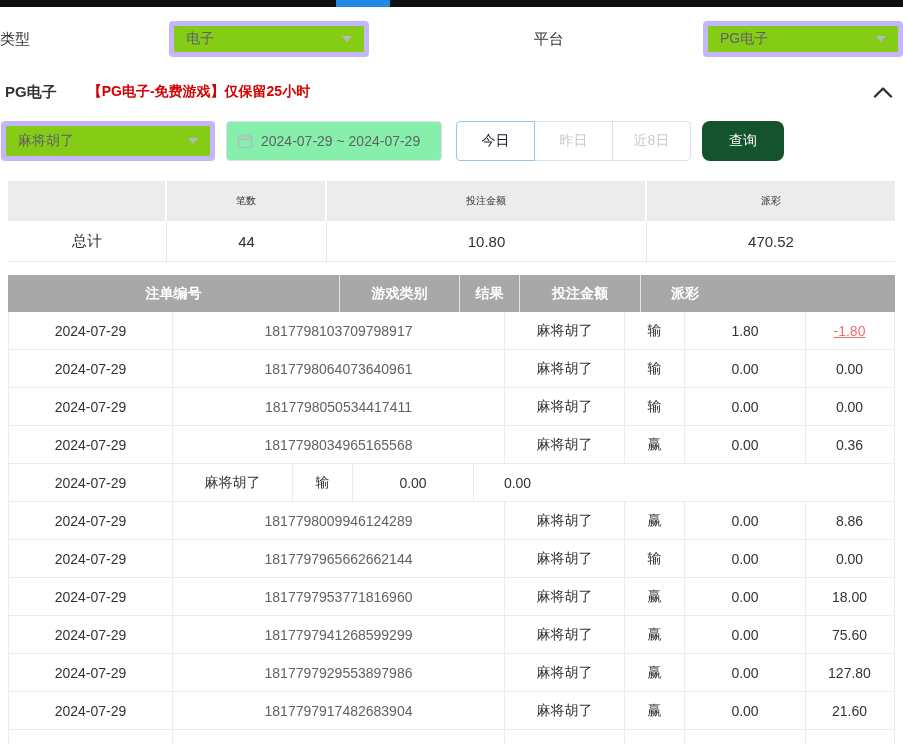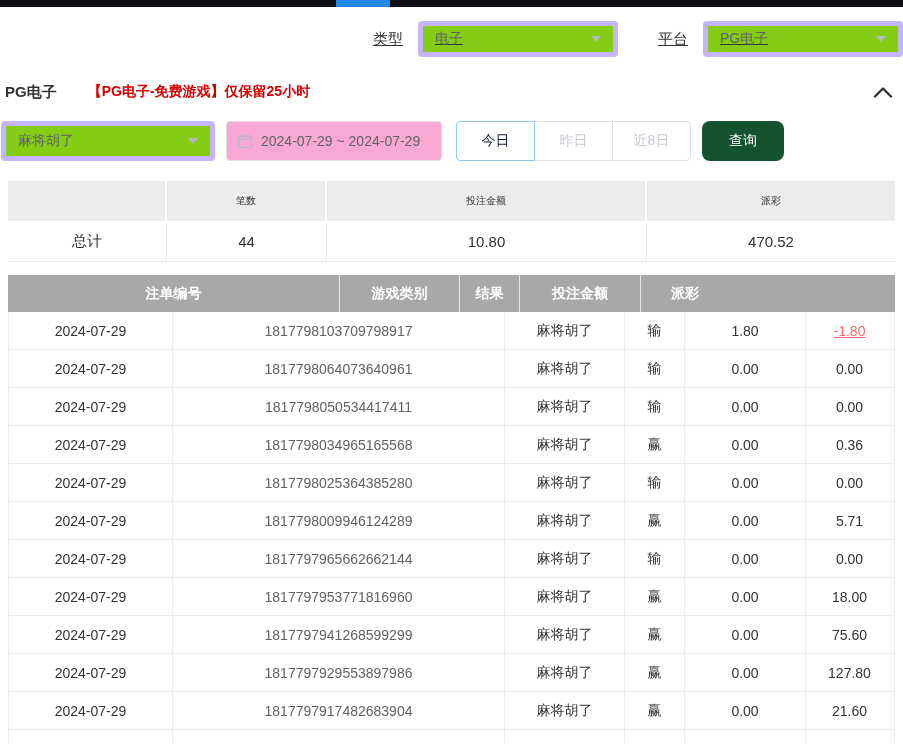--- a/index.html
+++ b/index.html
@@ -8,21 +8,21 @@
     background: #fff;
     font-family: "Liberation Sans", "DejaVu Sans", sans-serif;
     font-size: 14px; color: #333;
   }
 
   
   .topbar { position: relative; width: 903px; height: 7px; background: #101014; }
   .topbar-accent { position: absolute; left: 336px; top: 0; width: 54px; height: 7px; background: #2289e5; }
 
   
-  .filter-row { margin-top: 14px; height: 36px; display: flex; align-items: center; justify-content: flex-end; text-decoration: underline; }
+  .filter-row { margin-top: 14px; height: 36px; display: flex; align-items: center; justify-content: space-between; }
   .filter-label { font-size: 15px; color: #333; margin-right: 15px; }
   .filter-label.platform { margin-left: 40px; }
   .select {
     width: 200px; height: 36px; background: #84cc16;
     border: 5px solid #c4b5fd; border-radius: 4px;
     display: flex; align-items: center; justify-content: space-between;
     padding: 8px 12px; color: #606266; cursor: pointer;
   }
   .caret {
     width: 0; height: 0;
@@ -34,21 +34,21 @@
   .section-header { margin-top: 22px; height: 26px; display: flex; align-items: center; padding: 0 10px 0 5px; }
   .section-title { font-size: 15px; font-weight: bold; color: #333; }
   .section-notice { font-size: 14px; font-weight: bold; color: #d40000; margin-left: 31px; }
   .section-collapse { margin-left: auto; cursor: pointer; display: flex; align-items: center; }
 
   
   .query-row { margin-top: 16px; height: 40px; display: flex; align-items: center; padding-left: 1px; }
   .game-select { width: 214px; height: 40px; }
   .date-picker {
     margin-left: 11px; width: 216px; height: 40px;
-    border: 1px solid #dcdfe6; border-radius: 4px; background: #f9a8d4;
+    border: 1px solid #dcdfe6; border-radius: 4px; background: #86efac;
     display: flex; align-items: center; padding: 0 10px; gap: 8px;
     color: #606266; cursor: pointer;
   }
   .btn-group { margin-left: 14px; display: flex; }
   .quick-btn {
     width: 79px; height: 40px; background: #fff;
     border: 1px solid #dcdfe6; color: #c6cad1; font-size: 14px;
     cursor: pointer; font-family: inherit;
   }
   .quick-btn + .quick-btn { margin-left: -1px; }
@@ -206,34 +206,33 @@
     <div class="cell c1">2024-07-29</div>
     <div class="cell c2 order">1817798034965165568</div>
     <div class="cell c3">麻将胡了</div>
     <div class="cell c4">赢</div>
     <div class="cell c5">0.00</div>
     <div class="cell c6">0.36</div>
   </div>
 
   <div class="trow">
     <div class="cell c1">2024-07-29</div>
-    <div class="cell c2 order">1817798025364385280</div>
     <div class="cell c3">麻将胡了</div>
     <div class="cell c4">输</div>
     <div class="cell c5">0.00</div>
     <div class="cell c6">0.00</div>
   </div>
 
   <div class="trow">
     <div class="cell c1">2024-07-29</div>
     <div class="cell c2 order">1817798009946124289</div>
     <div class="cell c3">麻将胡了</div>
     <div class="cell c4">赢</div>
     <div class="cell c5">0.00</div>
-    <div class="cell c6">5.71</div>
+    <div class="cell c6">8.86</div>
   </div>
 
   <div class="trow">
     <div class="cell c1">2024-07-29</div>
     <div class="cell c2 order">1817797965662662144</div>
     <div class="cell c3">麻将胡了</div>
     <div class="cell c4">输</div>
     <div class="cell c5">0.00</div>
     <div class="cell c6">0.00</div>
   </div>

